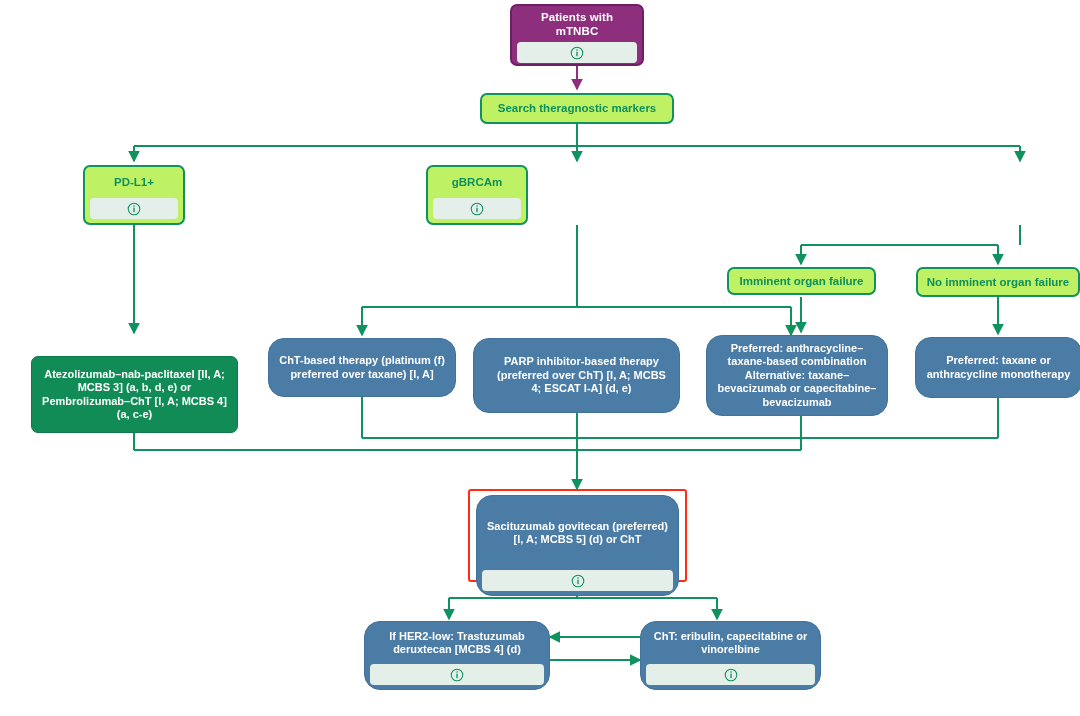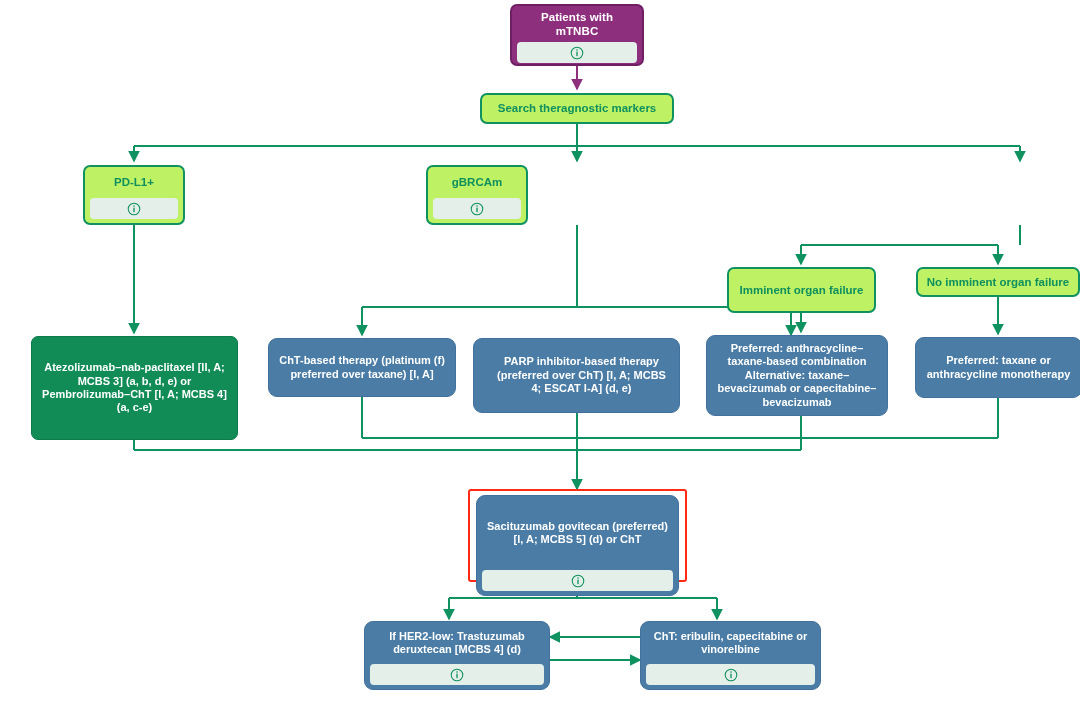--- a/index.html
+++ b/index.html
@@ -82,21 +82,21 @@
     border: 1px solid #0c7a4b;
     color: #ffffff;
   }
   .n-green-solid .title { font-size: 11px; }
 
   
   .n-blue {
     background: #4a7ca6;
     border: 1px solid #41719c;
     color: #ffffff;
-    border-radius: 9px;
+    border-radius: 16px;
   }
   .n-blue .title { font-size: 11px; }
 
   
   .highlight-frame {
     position: absolute;
     border: 2px solid #ff2b17;
     border-radius: 3px;
     box-sizing: border-box;
     background: transparent;
@@ -202,29 +202,29 @@
     <div class="infobar">
       <svg class="info-glyph" viewBox="0 0 16 16">
         <circle cx="8" cy="8" r="6.6" fill="none" stroke="#0f8f5e" stroke-width="1.2"></circle>
         <circle cx="8" cy="4.6" r="0.95" fill="#0f8f5e"></circle>
         <rect x="7.25" y="6.4" width="1.5" height="5.3" rx="0.5" fill="#0f8f5e"></rect>
       </svg>
     </div>
   </div>
 
 
-  <div class="node n-green-outline" style="left:715px; top:267px; width:149px; height:46px;">
+  <div class="node n-green-outline" style="left:715px; top:267px; width:149px; height:28px;">
     <div class="title">Imminent organ failure</div>
   </div>
 
   <div class="node n-green-outline" style="left:904px; top:267px; width:164px; height:30px;">
     <div class="title">No imminent organ failure</div>
   </div>
 
-  <div class="node n-green-solid" style="left:19px; top:336px; width:207px; height:104px;">
+  <div class="node n-green-solid" style="left:19px; top:356px; width:207px; height:77px;">
     <div class="title">Atezolizumab–nab-paclitaxel [II, A; MCBS 3] (a, b, d, e) or Pembrolizumab–ChT [I, A; MCBS 4] (a, c-e)</div>
   </div>
 
   <div class="node n-blue" style="left:256px; top:338px; width:188px; height:59px;">
     <div class="title">ChT-based therapy (platinum (f) preferred over taxane) [I, A]</div>
   </div>
 
   <div class="node n-blue" style="left:461px; top:338px; width:207px; height:75px;padding-left:10px;">
     <div class="title">PARP inhibitor-based therapy (preferred over ChT) [I, A; MCBS 4; ESCAT I-A] (d, e)</div>
   </div>

